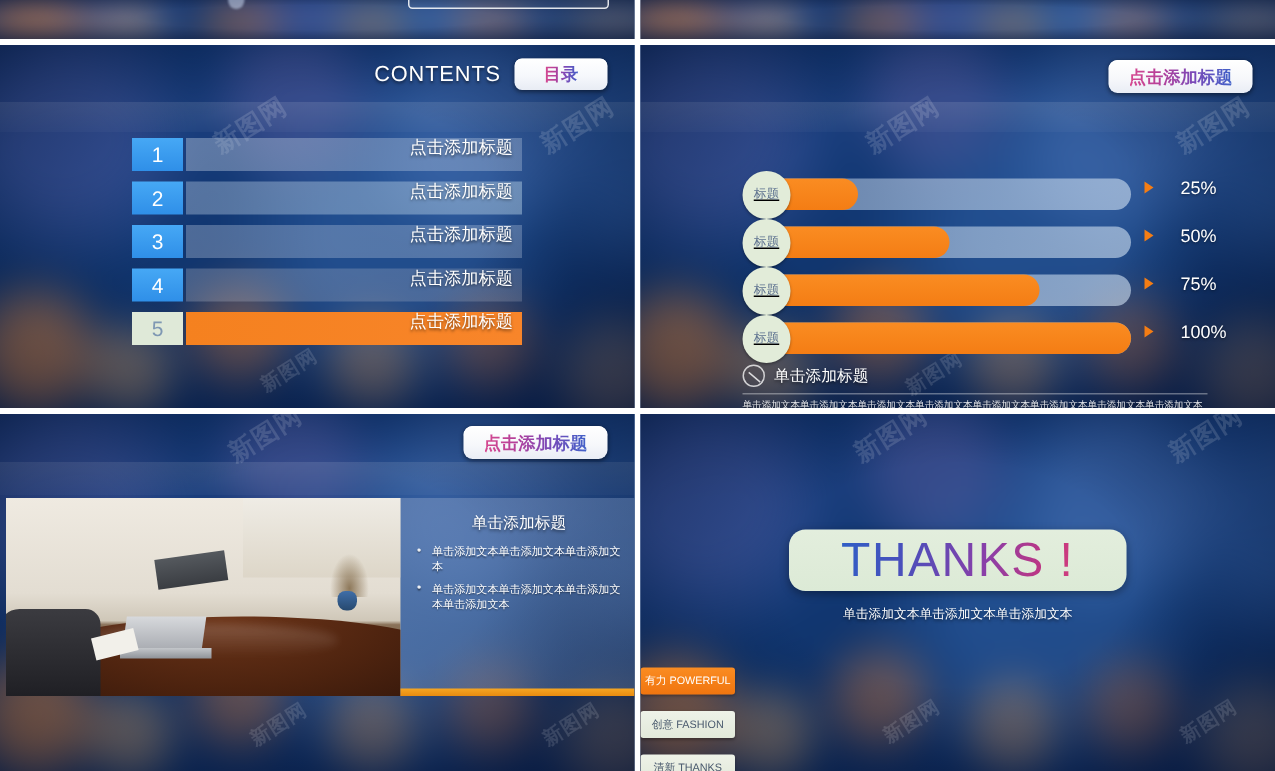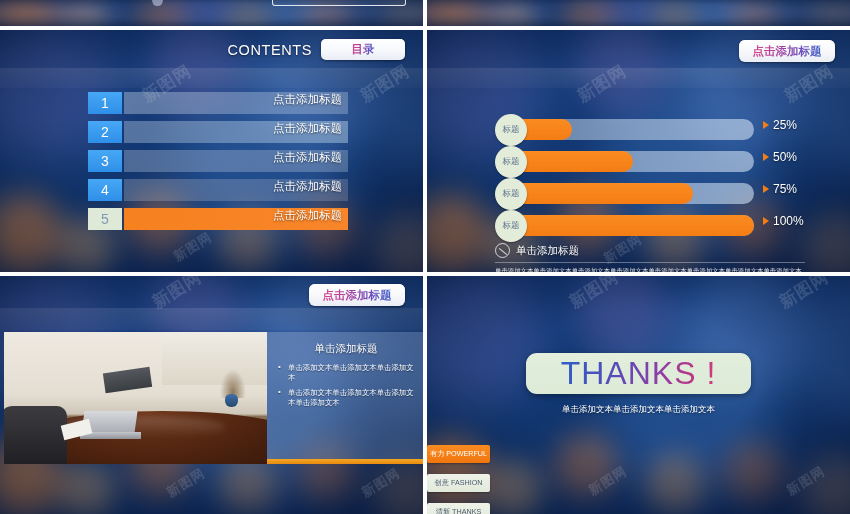--- a/index.html
+++ b/index.html
@@ -93,21 +93,21 @@
   #slide1 .band{ top:38px; height:20px; }
   .contents-head{
     position:absolute; right:18px; top:9px;
     display:flex; align-items:center; gap:9px;margin-left:28px;
   }
   .contents-word{
     color:#ffffff; font-size:14.5px; letter-spacing:.6px;
     text-shadow:0 1px 2px rgba(0,0,0,.5);
   }
   .contents-pill{
-    position:relative; width:84px; height:21px;
+    position:relative; width:62px; height:21px;
     background:linear-gradient(180deg,#ffffff 0%,#f6f8fc 55%,#e8ecf4 100%);
     border-radius:5px; box-shadow:0 1px 3px rgba(0,0,0,.45), inset 0 1px 0 #fff;
     display:flex; align-items:center; justify-content:center;
   }
   .contents-pill span{ font-size:11.5px; }
 
   .toc{ position:absolute; left:88px; top:62px; width:260px; }
   .toc-row{ position:relative; height:29px; margin-bottom:0px; }
   .toc-num{
     position:absolute; left:0; top:0; width:34px; height:22px;
@@ -151,25 +151,26 @@
   .bar-fill{
     position:absolute; left:16px; top:5px; height:21px;
     background:linear-gradient(180deg,#fa8c22,#f47d14);
     border-radius:11px;
   }
   .bar-knob{
     position:relative; z-index:3; width:32px; height:32px; border-radius:50%;
     background:#e2ecd9;
     display:flex; align-items:center; justify-content:center;
     box-shadow:0 1px 2px rgba(0,0,0,.35);
+    text-decoration:underline;
   }
   .bar-knob span{ font-size:8.5px; color:#5f7390; }
   .bar-val{
     position:absolute; left:268px; top:4px;
-    display:flex; align-items:center; gap:4px;
+    display:flex; align-items:center; gap:18px;
     color:#ffffff; font-size:12px; white-space:nowrap;
     text-shadow:0 1px 2px rgba(0,0,0,.5);
   }
   .tri{
     width:0;height:0;border-left:6px solid #f47d14;
     border-top:4px solid transparent;border-bottom:4px solid transparent;
   }
 
   .s2-sub{
     position:absolute; left:68px; top:213px;

